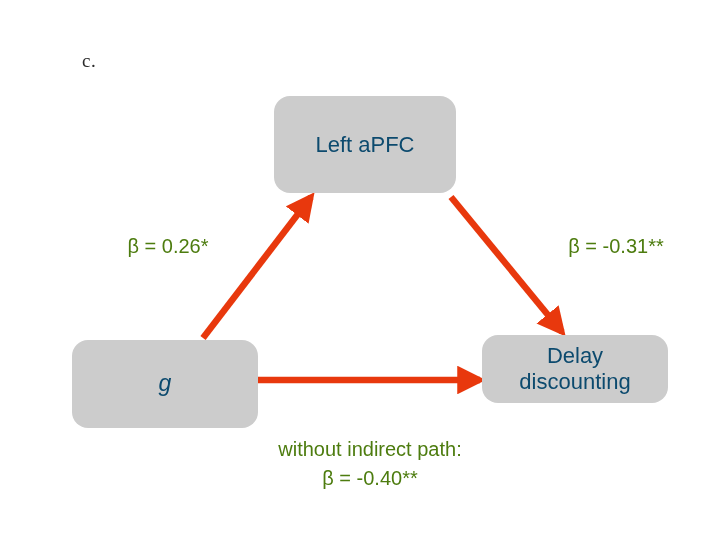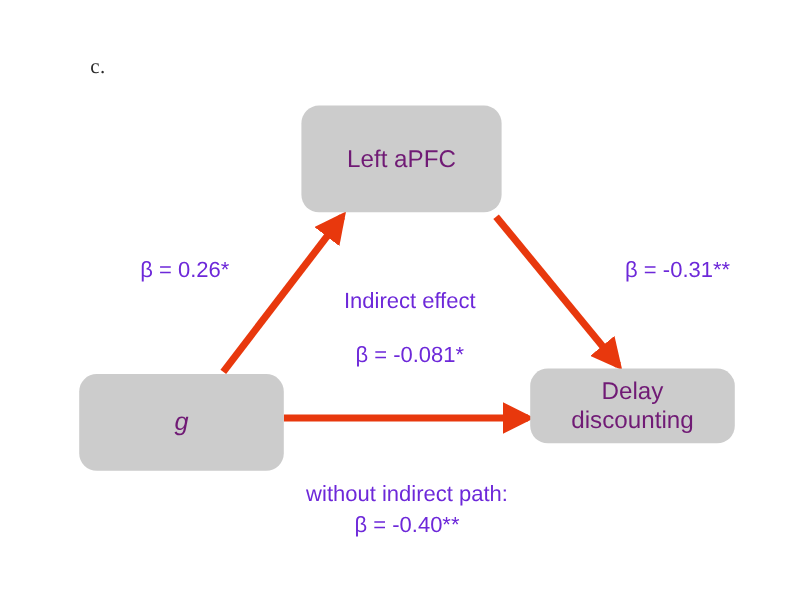--- a/index.html
+++ b/index.html
@@ -29,21 +29,21 @@
 
   
   .node {
     position: absolute;
     background: #cccccc;
     border-radius: 16px;
     display: flex;
     align-items: center;
     justify-content: center;
     text-align: center;
-    color: #701a75;
+    color: #0c4a6e;
     font-family: "Liberation Sans", sans-serif;
     font-size: 22px;
     line-height: 1.18;
     box-sizing: border-box;
   }
   #node-apfc {
     left: 274px;
     top: 96px;
     width: 182px;
     height: 97px;
@@ -74,21 +74,21 @@
     left: 0;
     top: 0;
     width: 720px;
     height: 540px;
     pointer-events: none;
   }
 
   
   .edge-label {
     position: absolute;
-    color: #6d28d9;
+    color: #4d7c0f;
     font-family: "Liberation Sans", sans-serif;
     font-size: 20px;
     line-height: 1.22;
     text-align: center;
     white-space: pre-line;
   }
   #label-a {
     left: 98px;
     top: 234px;
     width: 140px;
@@ -149,24 +149,20 @@
     <span class="node-text">g</span>
   </div>
 
   <div class="node" id="node-dd">
     <span class="node-text">Delay
 discounting</span>
   </div>
 
   <div class="edge-label" id="label-a">β = 0.26*</div>
 
-  <div class="edge-label" id="label-indirect">
-    <div>Indirect effect</div>
-    <div>β = -0.081*</div>
-  </div>
 
   <div class="edge-label" id="label-b">β = -0.31**</div>
 
 
   <div class="edge-label" id="label-c-2">without indirect path:</div>
 
   <div class="edge-label" id="label-c-3">β = -0.40**</div>
 
 </div>
 

